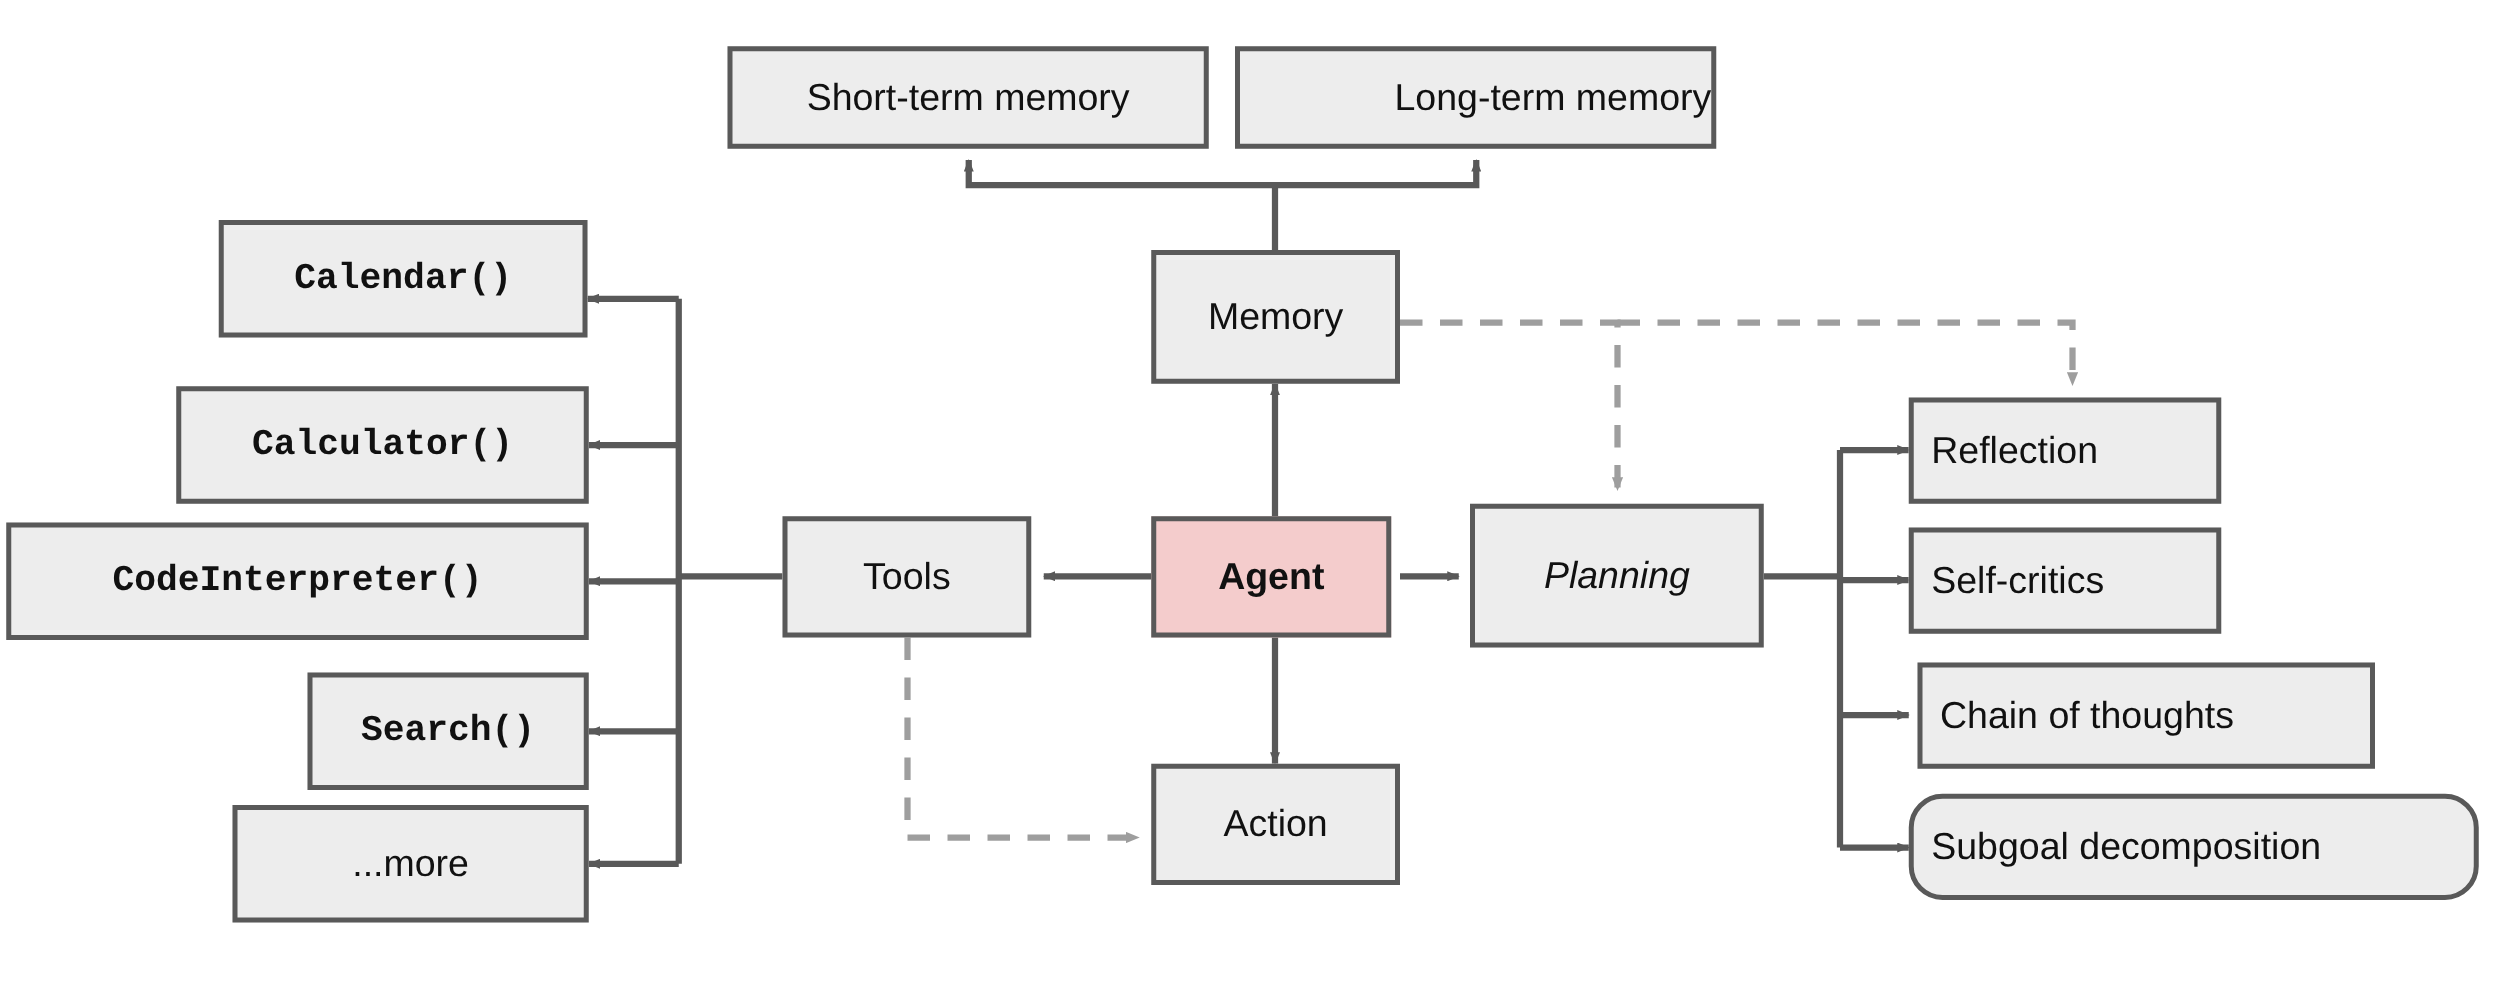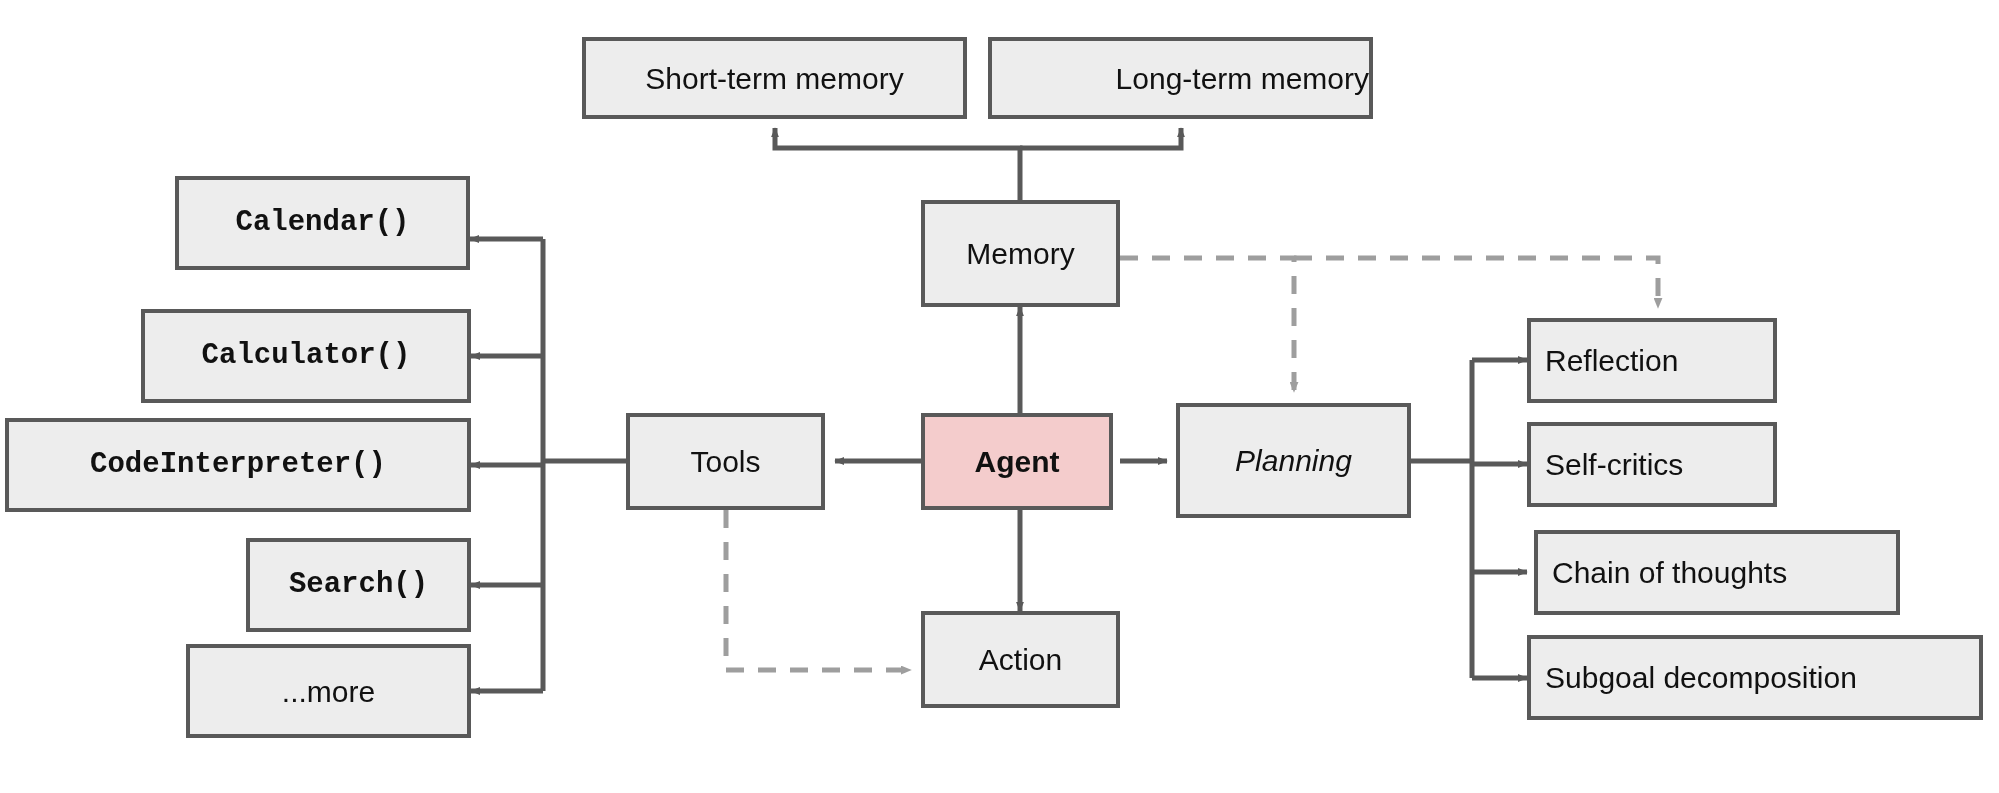--- a/index.html
+++ b/index.html
@@ -130,17 +130,17 @@
     </div>
 
   <div class="node left" style="left:1527px;top:422px;width:250px;height:85px;">
       <span>Self-critics</span>
     </div>
 
   <div class="node left" style="left:1490px;top:530px;width:366px;height:85px;margin-left:44px;">
       <span>Chain of thoughts</span>
     </div>
 
-  <div class="node left" style="left:1527px;top:635px;width:456px;height:85px;">
+  <div class="node left" style="left:1527px;top:635px;width:456px;height:85px;border-radius:27px;">
       <span>Subgoal decomposition</span>
     </div>
 
 </div>
 
 </body></html>

